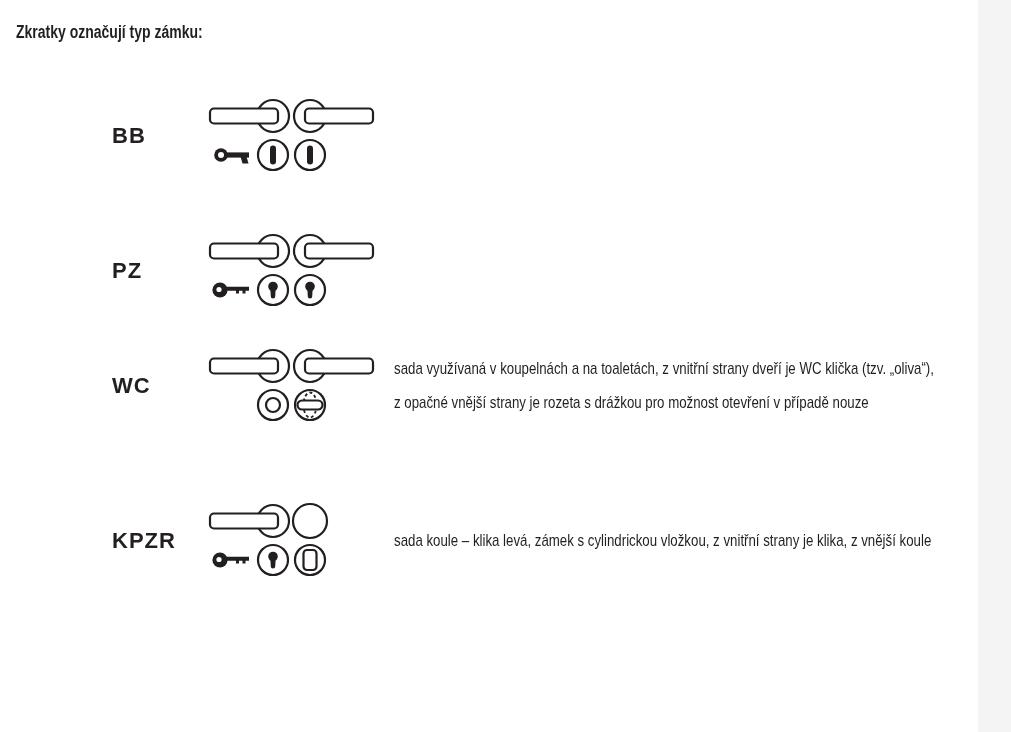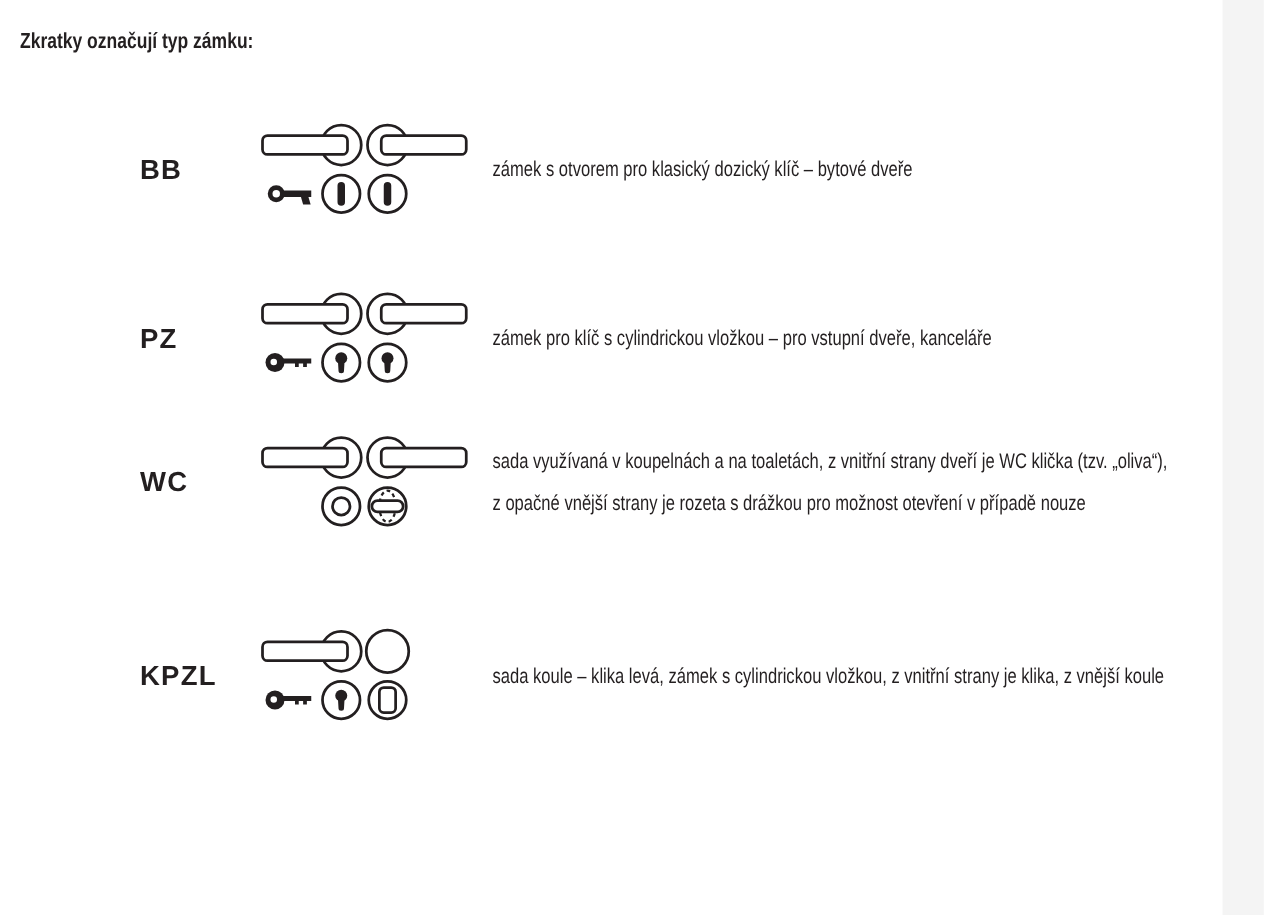--- a/index.html
+++ b/index.html
@@ -109,55 +109,49 @@
 
   <div class="row row-bb">
     <div class="code">BB</div>
     <svg class="iconset" viewBox="0 0 170 80">
       <use href="#p-handle-left" x="68" y="20"></use>
       <use href="#p-handle-right" x="105" y="20"></use>
       <use href="#p-key-bb" x="27" y="59"></use>
       <use href="#p-hole-bb" x="68" y="59"></use>
       <use href="#p-hole-bb" x="105" y="59"></use>
     </svg>
-    <div class="desc single">
-      <span class="desc-line">zámek s otvorem pro klasický dozický klíč – bytové dveře</span>
-    </div>
   </div>
 
   <div class="row row-pz">
     <div class="code">PZ</div>
     <svg class="iconset" viewBox="0 0 170 80">
       <use href="#p-handle-left" x="68" y="20"></use>
       <use href="#p-handle-right" x="105" y="20"></use>
       <use href="#p-key-pz" x="27" y="59"></use>
       <use href="#p-hole-pz" x="68" y="59"></use>
       <use href="#p-hole-pz" x="105" y="59"></use>
     </svg>
-    <div class="desc single">
-      <span class="desc-line">zámek pro klíč s cylindrickou vložkou – pro vstupní dveře, kanceláře</span>
-    </div>
   </div>
 
   <div class="row row-wc">
     <div class="code">WC</div>
     <svg class="iconset" viewBox="0 0 170 80">
       <use href="#p-handle-left" x="68" y="20"></use>
       <use href="#p-handle-right" x="105" y="20"></use>
       <use href="#p-groove" x="68" y="59"></use>
       <use href="#p-oliva" x="105" y="59"></use>
     </svg>
     <div class="desc">
       <span class="desc-line">sada využívaná v koupelnách a na toaletách, z vnitřní strany dveří je WC klička (tzv. „oliva“),</span>
       <span class="desc-line">z opačné vnější strany je rozeta s drážkou pro možnost otevření v případě nouze</span>
     </div>
   </div>
 
   <div class="row row-kpzl">
-    <div class="code">KPZL</div>
+    <div class="code">KPZR</div>
     <svg class="iconset" viewBox="0 0 170 80">
       <use href="#p-handle-left" x="68" y="20"></use>
       <use href="#p-knob" x="105" y="20"></use>
       <use href="#p-key-pz" x="27" y="59"></use>
       <use href="#p-hole-pz" x="68" y="59"></use>
       <use href="#p-thumb" x="105" y="59"></use>
     </svg>
     <div class="desc single">
       <span class="desc-line">sada koule – klika levá, zámek s cylindrickou vložkou, z vnitřní strany je klika, z vnější koule</span>
     </div>

